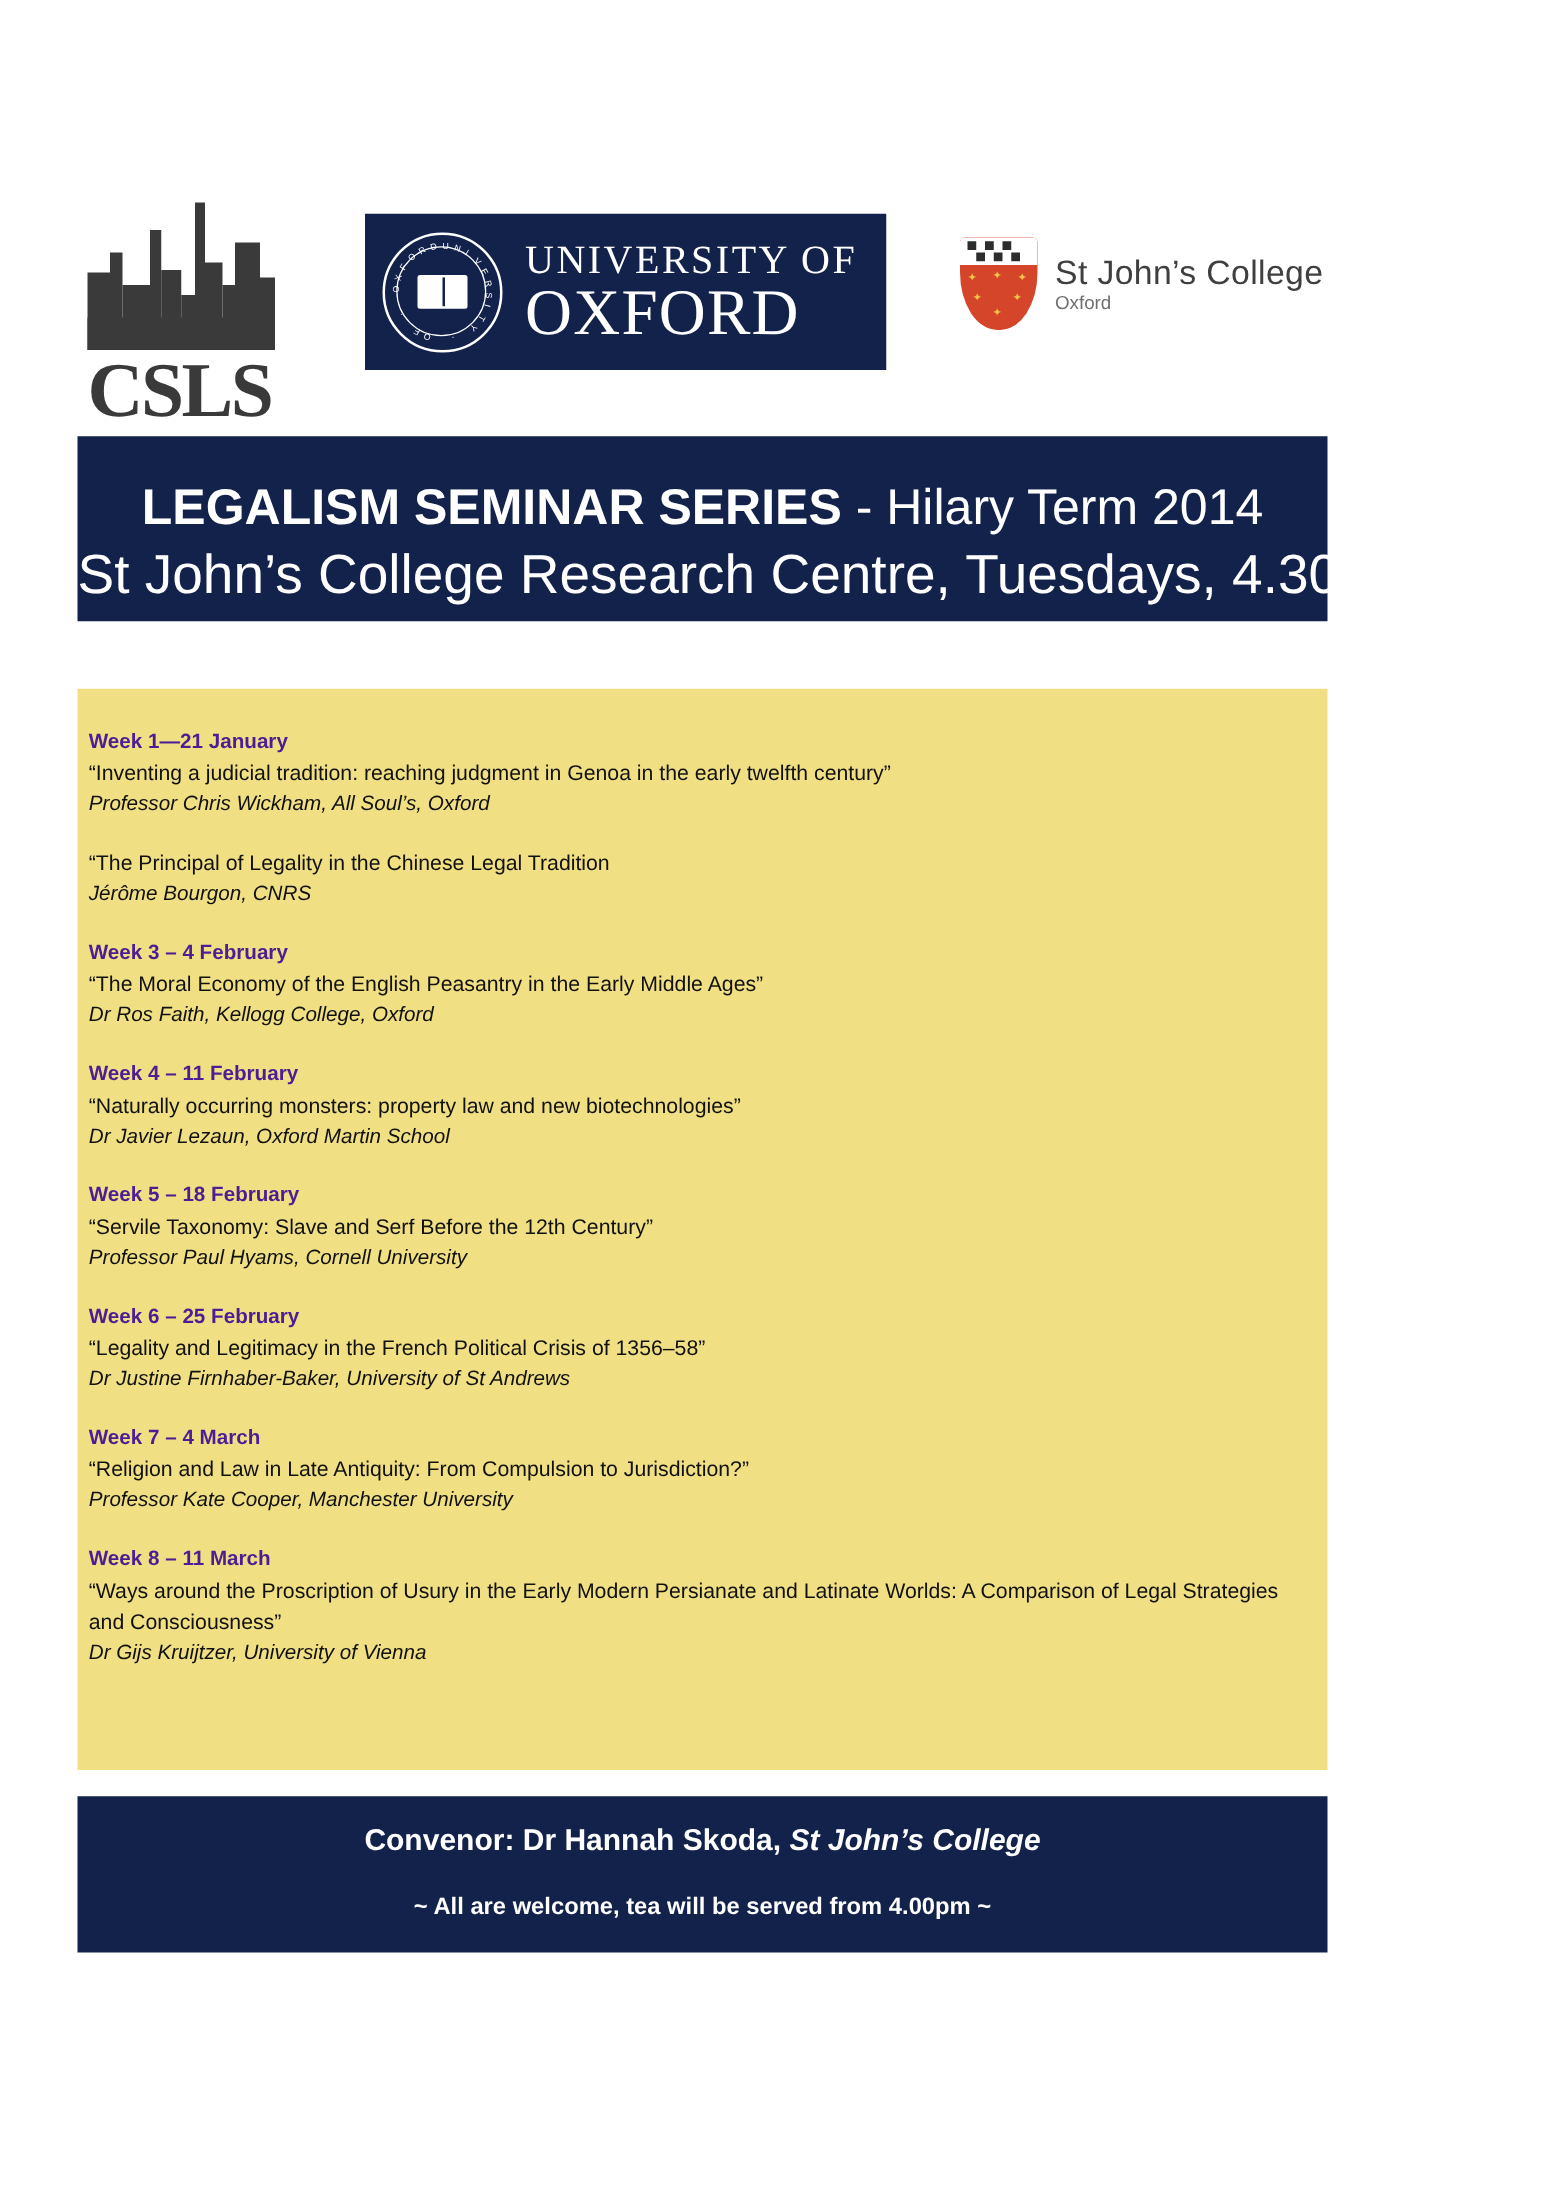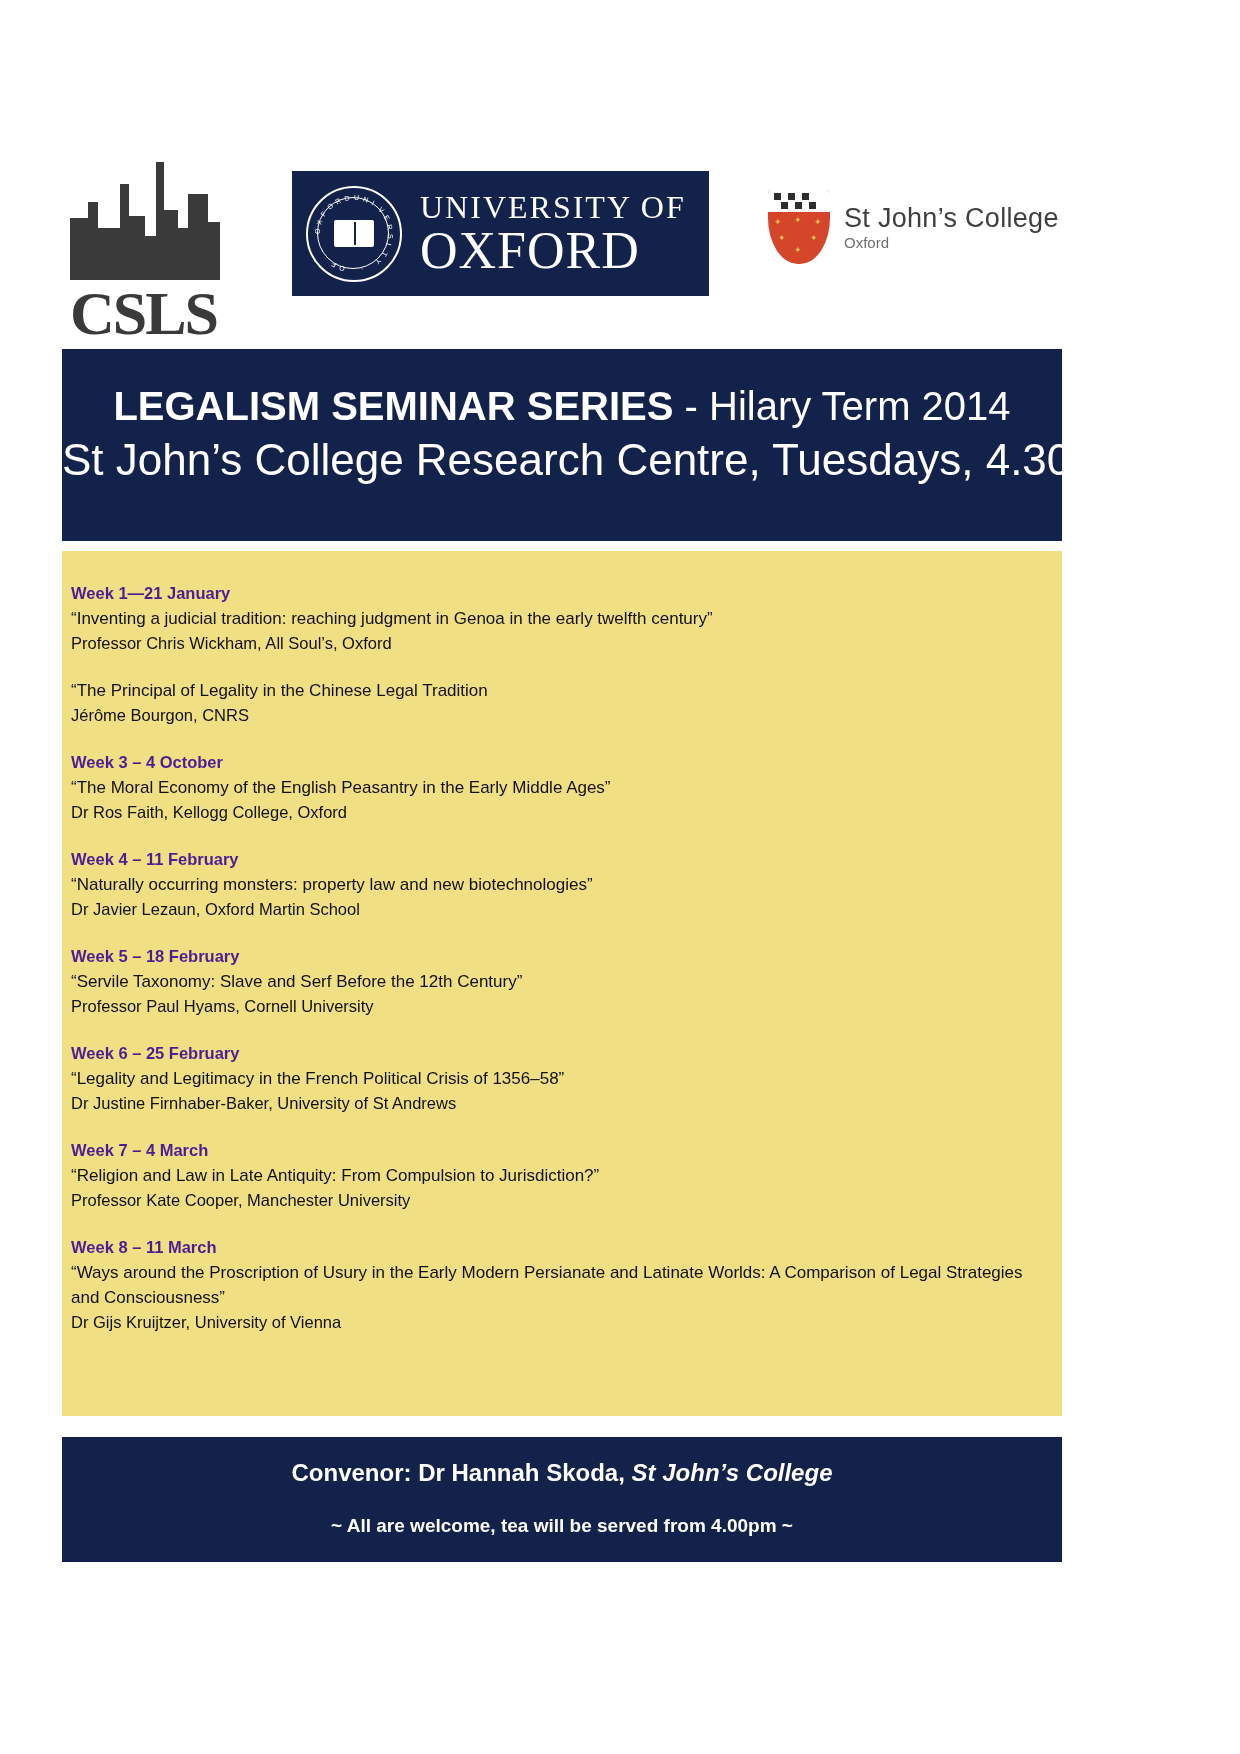--- a/index.html
+++ b/index.html
@@ -188,21 +188,21 @@
     line-height: 18px;
     margin-top: 1px;
   }
 
   
   .title-band {
     position: absolute;
     left: 62px;
     top: 349px;
     width: 1000px;
-    height: 192px;
+    height: 148px;
     background: #13224b;
     color: #ffffff;
     text-align: center;
     box-sizing: border-box;
     padding-top: 30px;
   }
   .title-band .line1 {
     font-size: 40px;
     line-height: 54px;
     white-space: nowrap;
@@ -236,20 +236,21 @@
     line-height: 25px;
     color: #4c1d95;
   }
   .entry .ti {
     font-size: 17px;
     line-height: 25px;
     color: #111111;
   }
   .entry .sp {
     font-size: 16.5px;
+    font-style: italic;
     line-height: 25px;
     color: #111111;
   }
   .entry .ti.wrap {
     width: 975px;
   }
 
   
   .footer-band {
     position: absolute;
@@ -379,21 +380,21 @@
     <div class="ti">“Inventing a judicial tradition: reaching judgment in Genoa in the early twelfth century”</div>
     <div class="sp">Professor Chris Wickham, All Soul’s, Oxford</div>
   </div>
 
   <div class="entry">
     <div class="ti">“The Principal of Legality in the Chinese Legal Tradition</div>
     <div class="sp">Jérôme Bourgon, CNRS</div>
   </div>
 
   <div class="entry">
-    <div class="wk">Week 3 – 4 October</div>
+    <div class="wk">Week 3 – 4 February</div>
     <div class="ti">“The Moral Economy of the English Peasantry in the Early Middle Ages”</div>
     <div class="sp">Dr Ros Faith, Kellogg College, Oxford</div>
   </div>
 
   <div class="entry">
     <div class="wk">Week  4 – 11 February</div>
     <div class="ti">“Naturally occurring monsters: property law and new biotechnologies”</div>
     <div class="sp">Dr Javier Lezaun, Oxford Martin School</div>
   </div>
 

